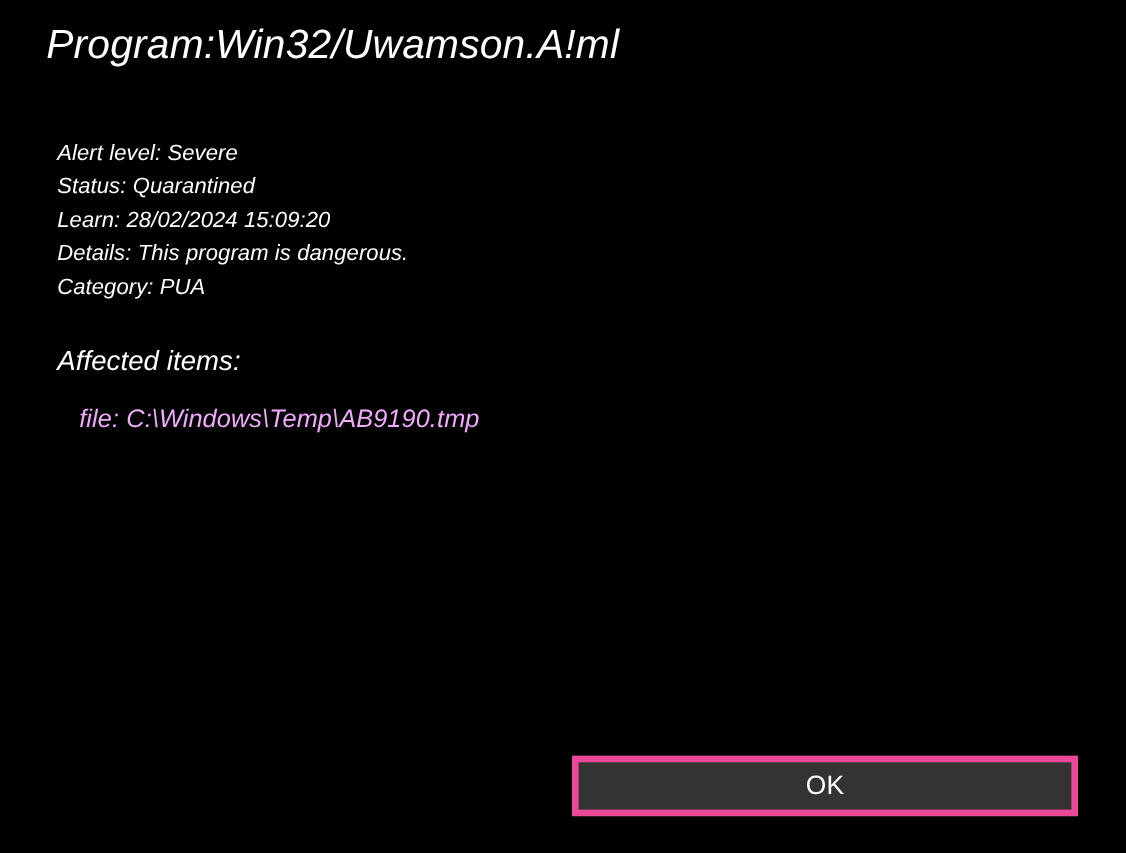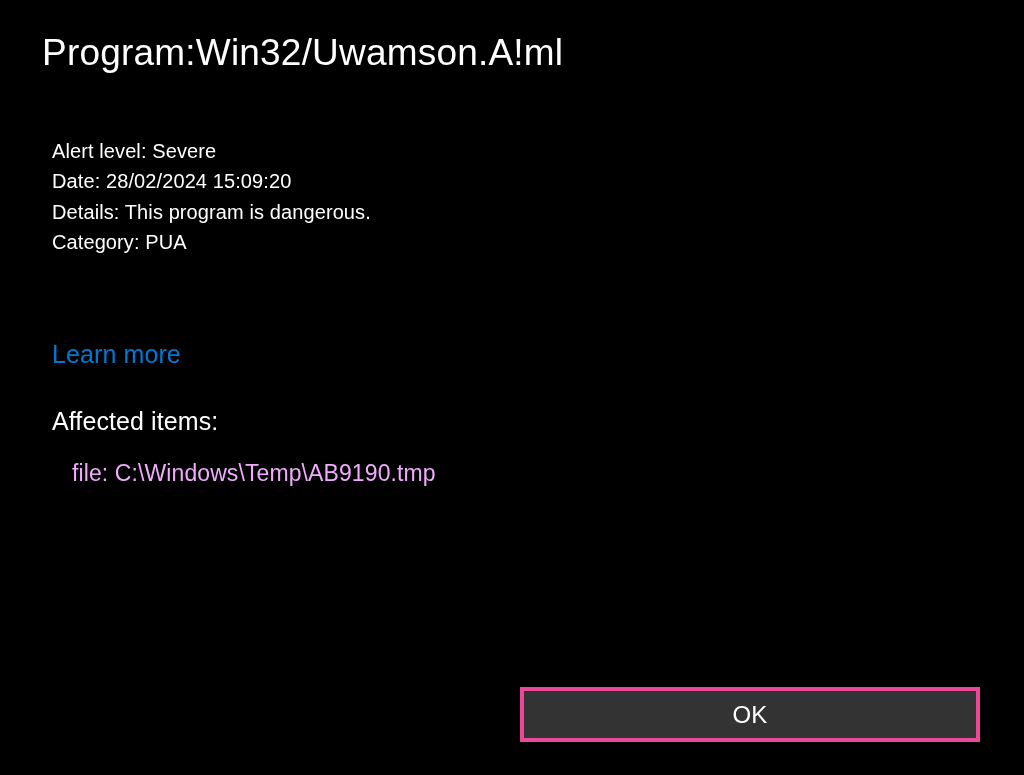--- a/index.html
+++ b/index.html
@@ -10,21 +10,22 @@
     body {
       background: #000000;
       color: #ffffff;
       font-family: "Segoe UI", -apple-system, sans-serif;
       width: 1024px;
       height: 775px;
       overflow: hidden;
       position: relative;
     }
     .container {
-      padding: 32px 42px;
+      padding: 20px 42px;
+      font-style: italic;
     }
     .title {
       font-size: 37px;
       font-weight: 400;
       margin-bottom: 62px;
       letter-spacing: 0.2px;
     }
     .details-block {
       padding-left: 10px;
     }
@@ -67,21 +68,21 @@
     }
     .button-row {
       position: absolute;
       bottom: 33px;
       right: 44px;
     }
     .ok-button {
       width: 460px;
       height: 55px;
       background: #333333;
-      border: 4px solid #ec4899;
+      border: 6px solid #ec4899;
       color: #ffffff;
       font-size: 24px;
       font-family: inherit;
       font-weight: 400;
       cursor: pointer;
       letter-spacing: 0.2px;
     }
   </style>
 </head>
 <body>
@@ -89,37 +90,41 @@
 <div class="container">
   <h1 class="title">Program:Win32/Uwamson.A!ml</h1>
 
   <div class="details-block">
     <div class="detail-row">
       <span class="detail-label">Alert level:</span>
       <span> </span>
       <span class="detail-value">Severe</span>
     </div>
     <div class="detail-row">
-      <span class="detail-label">Date:</span>
+      <span class="detail-label">Status:</span>
+      <span> </span>
+      <span class="detail-value">Quarantined</span>
+    </div>
+    <div class="detail-row">
+      <span class="detail-label">Learn:</span>
       <span> </span>
       <span class="detail-value">28/02/2024 15:09:20</span>
     </div>
     <div class="detail-row">
       <span class="detail-label">Details:</span>
       <span> </span>
       <span class="detail-value">This program is dangerous.</span>
     </div>
     <div class="detail-row">
       <span class="detail-label">Category:</span>
       <span> </span>
       <span class="detail-value">PUA</span>
     </div>
   </div>
 
-  <a class="learn-more">Learn more</a>
 
   <div class="affected-heading">Affected items:</div>
 
   <div class="affected-item">file: C:\Windows\Temp\AB9190.tmp</div>
 </div>
 
 <div class="button-row">
   <button class="ok-button">OK</button>
 </div>
 

